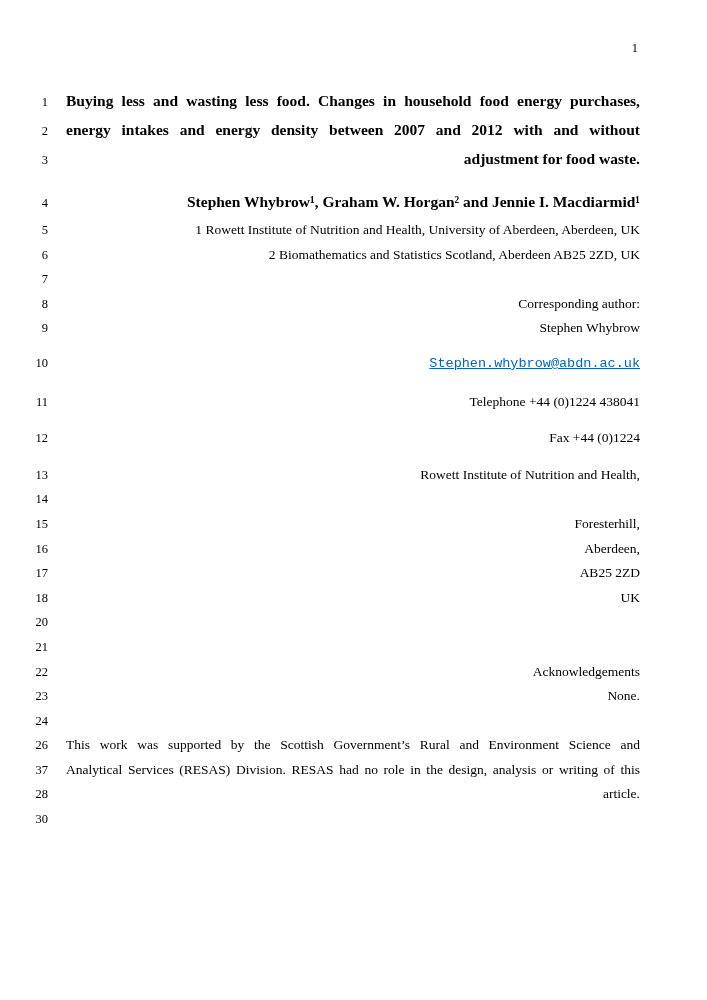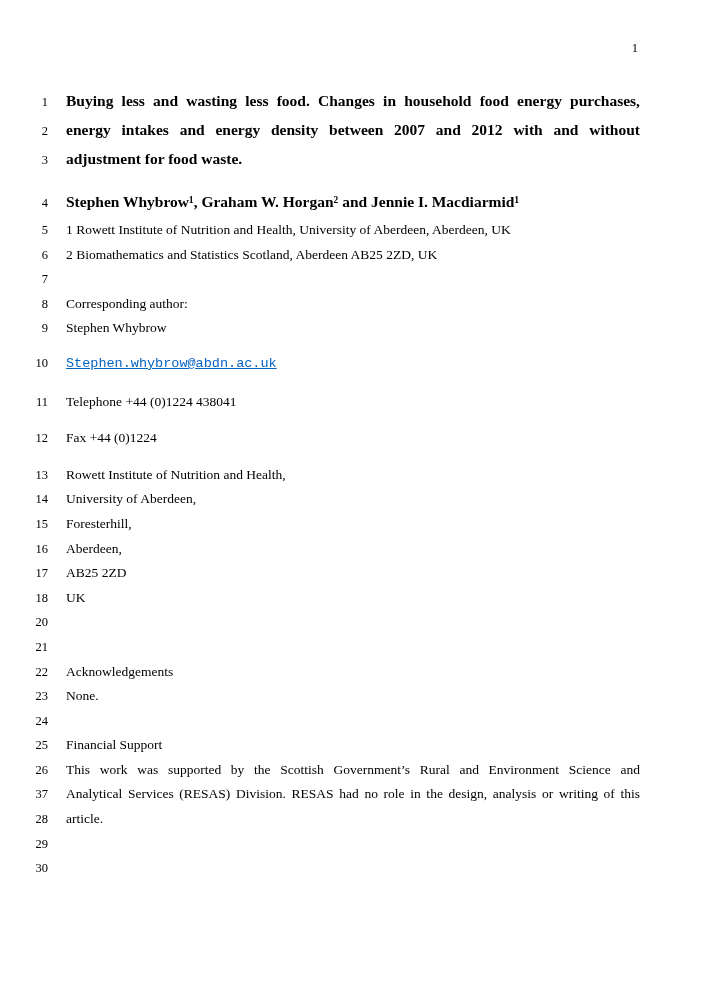--- a/index.html
+++ b/index.html
@@ -23,21 +23,21 @@
     display:flex; align-items:baseline;
     font-size:13.5px; line-height:24.6px; height:24.6px;
     white-space:nowrap;
   }
   .ln {
     width:48px; flex:none; text-align:right;
     font-size:12.5px; font-weight:normal;
   }
   .lt {
     margin-left:18px; flex:1 1 auto; min-width:0;
-    white-space:normal; overflow:hidden;
+    white-space:normal; overflow:hidden;text-align:right;
   }
   .title { font-weight:bold; font-size:15.5px; line-height:29px; height:29px; }
   .title .ln { font-weight:normal; font-size:12.5px; }
   .jfy .lt { text-align:justify; text-align-last:justify; }
   .g2  { margin-top:2px; }
   .g10 { margin-top:10px; }
   .g12 { margin-top:12px; }
   .g14 { margin-top:14px; }
   a.lt.link { color:#0563C1; text-decoration:underline; cursor:pointer;font-family:Liberation Mono, monospace; }
 </style>
@@ -110,21 +110,20 @@
       <span class="lt">Fax +44 (0)1224</span>
     </div>
 
     <div class="row g12">
       <span class="ln">13</span>
       <span class="lt">Rowett Institute of Nutrition and Health,</span>
     </div>
 
     <div class="row">
       <span class="ln">14</span>
-      <span class="lt">University of Aberdeen,</span>
     </div>
 
     <div class="row">
       <span class="ln">15</span>
       <span class="lt">Foresterhill,</span>
     </div>
 
     <div class="row">
       <span class="ln">16</span>
       <span class="lt">Aberdeen,</span>
@@ -159,44 +158,36 @@
     <div class="row">
       <span class="ln">23</span>
       <span class="lt">None.</span>
     </div>
 
     <div class="row">
       <span class="ln">24</span>
       <span class="lt"></span>
     </div>
 
-    <div class="row">
-      <span class="ln">25</span>
-      <span class="lt">Financial Support</span>
-    </div>
 
     <div class="row jfy">
       <span class="ln">26</span>
       <span class="lt">This work was supported by the Scottish Government’s Rural and Environment Science and</span>
     </div>
 
     <div class="row jfy">
       <span class="ln">37</span>
       <span class="lt">Analytical Services (RESAS) Division. RESAS had no role in the design, analysis or writing of this</span>
     </div>
 
     <div class="row">
       <span class="ln">28</span>
       <span class="lt">article.</span>
     </div>
 
-    <div class="row">
-      <span class="ln">29</span>
-      <span class="lt"></span>
-    </div>
 
     <div class="row">
       <span class="ln">30</span>
       <span class="lt"></span>
     </div>
 
   </div>
 </div>
 
 </body></html>

